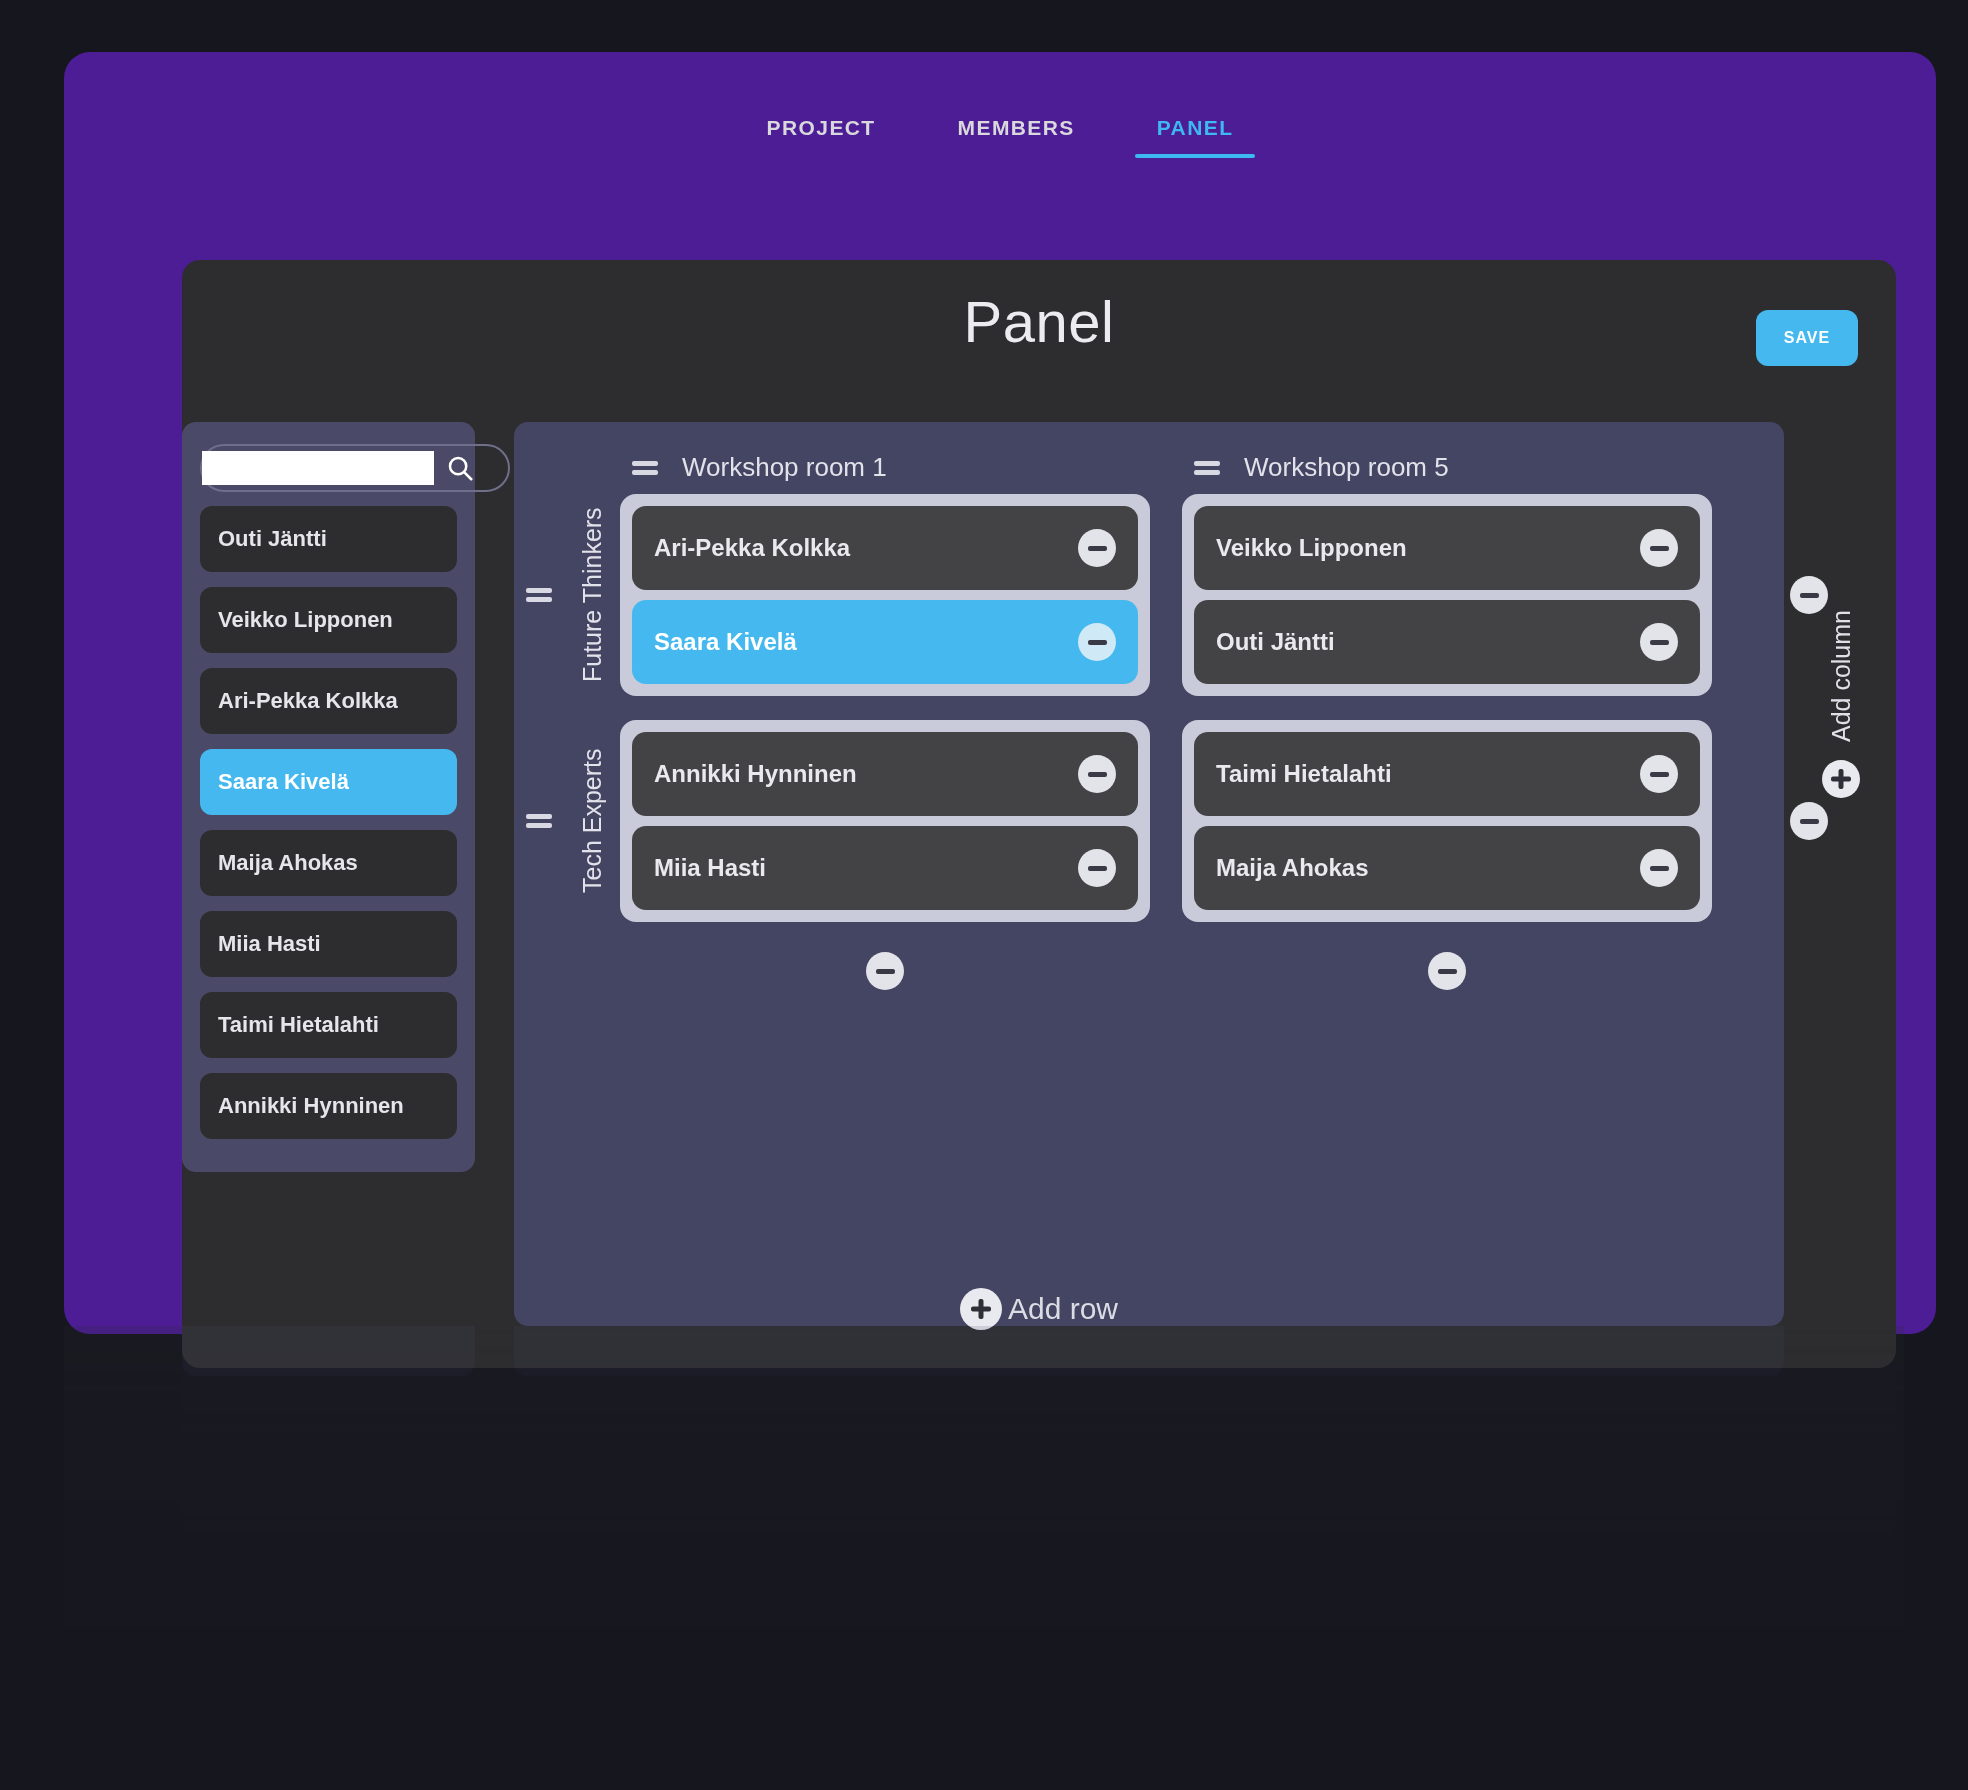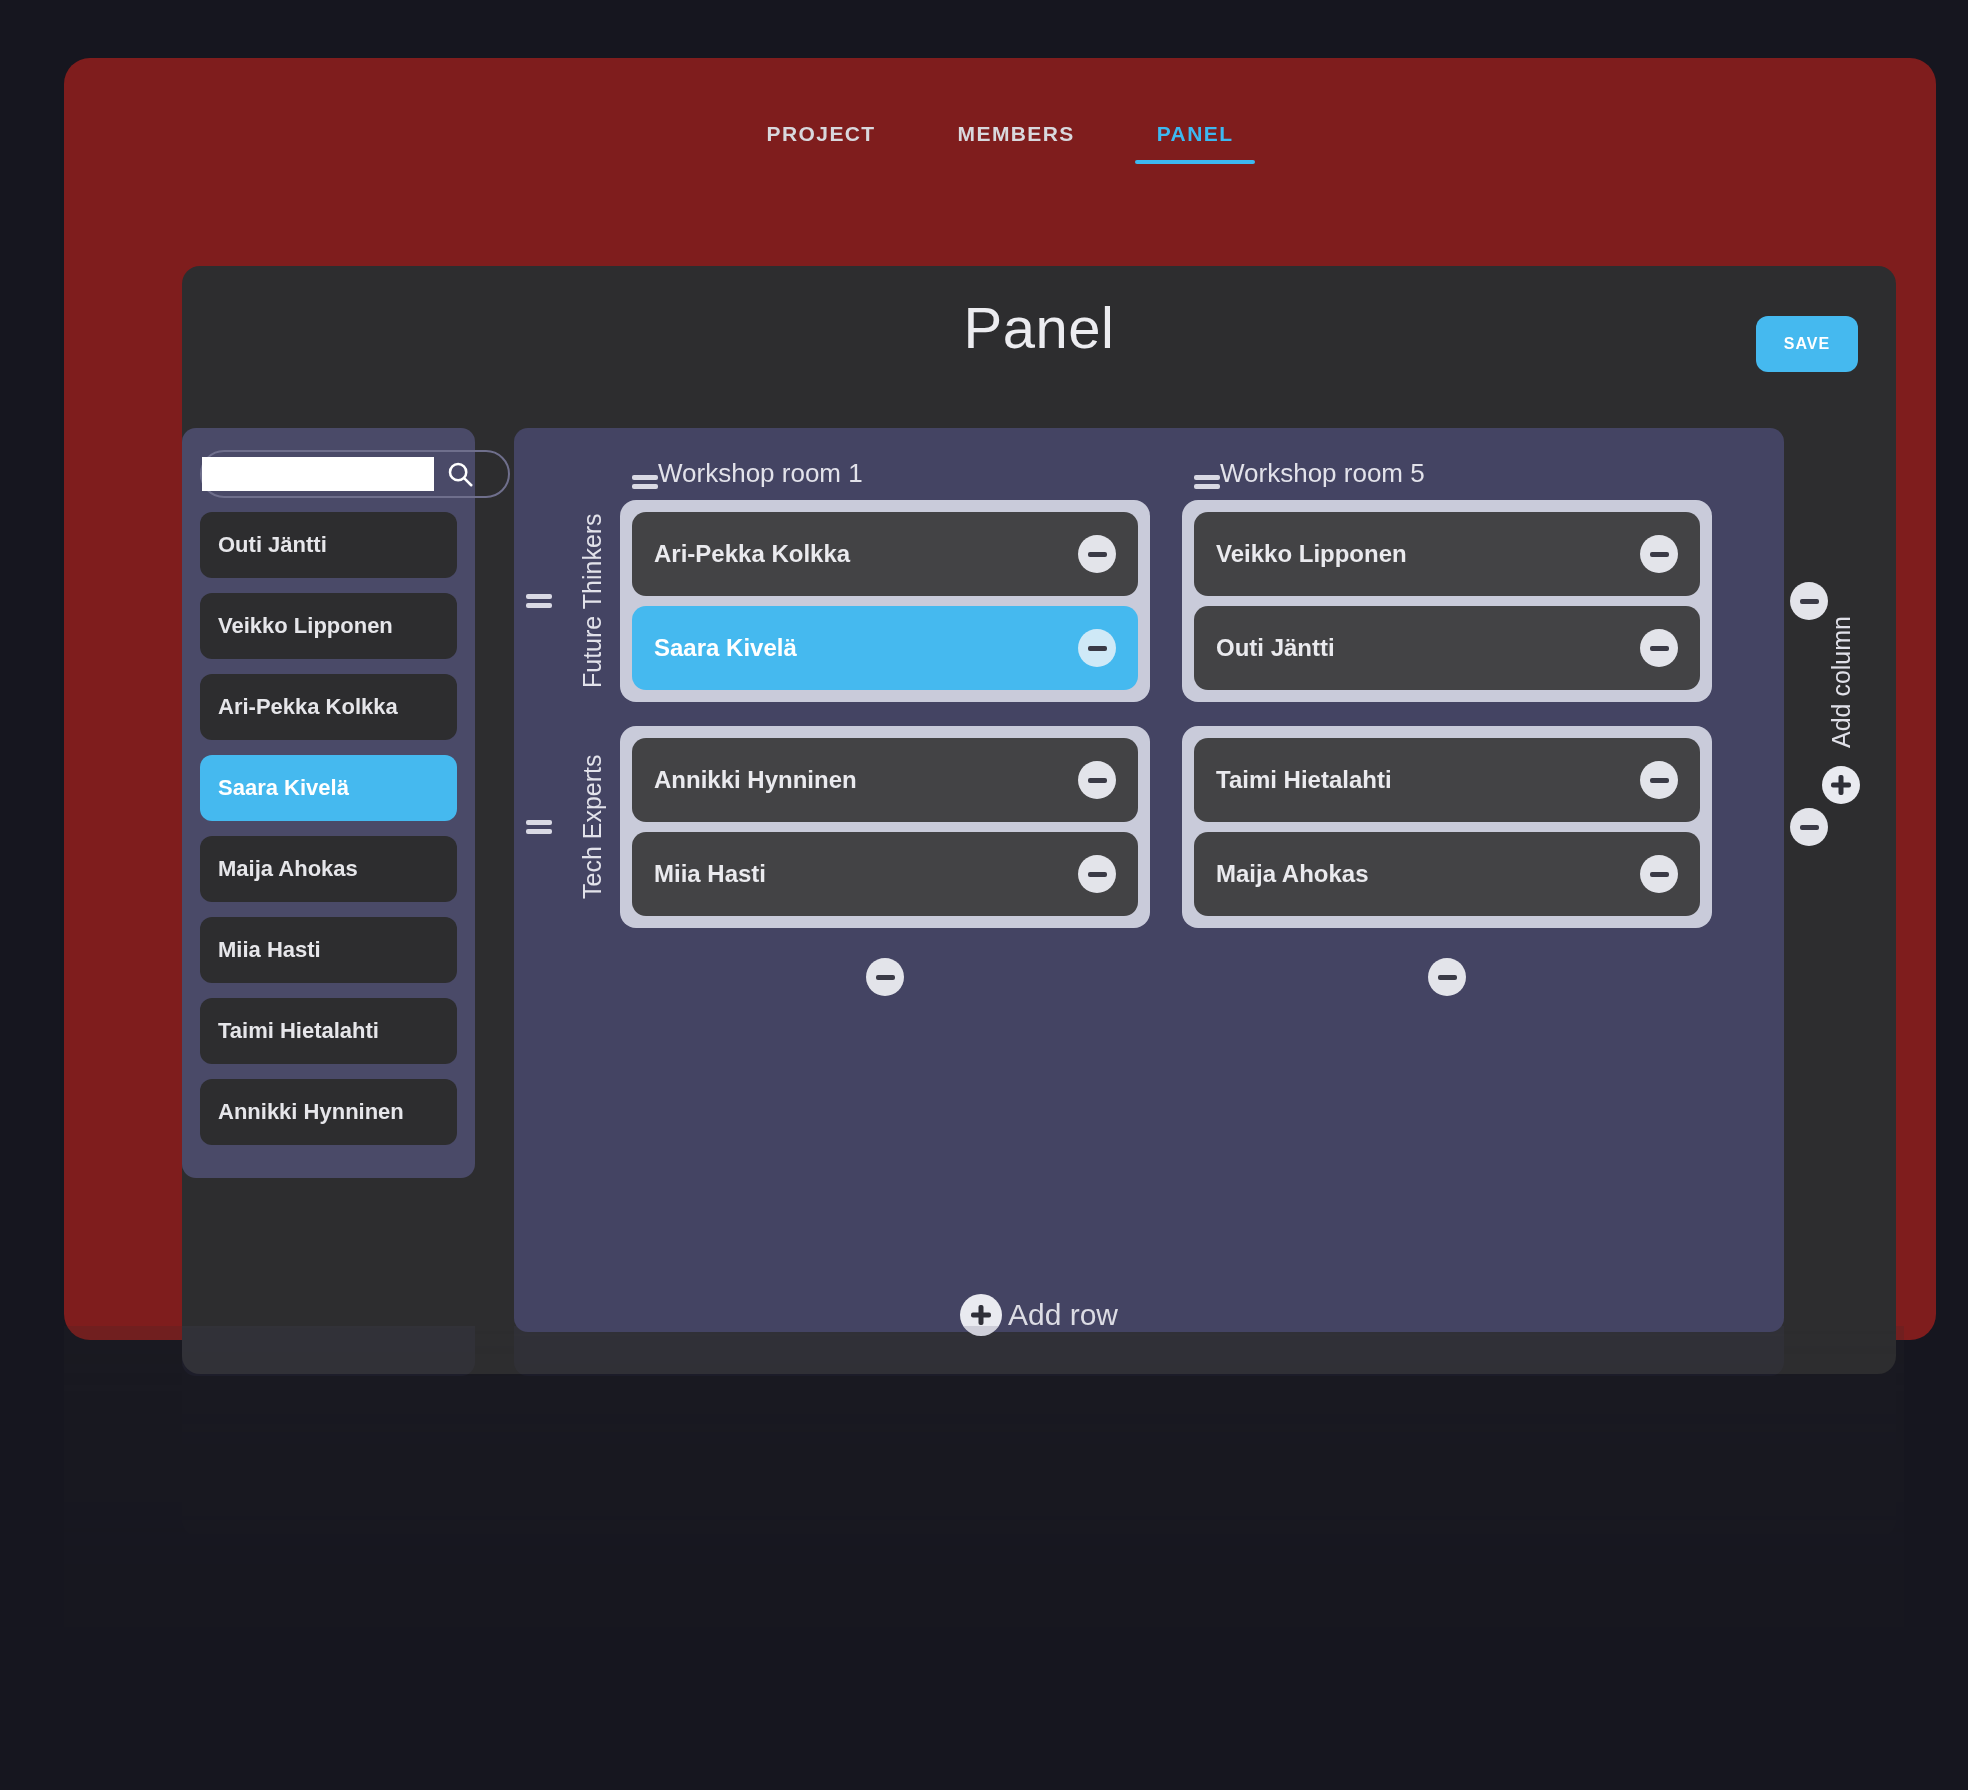--- a/index.html
+++ b/index.html
@@ -6,23 +6,23 @@
   html, body {
     width: 1968px; height: 1790px;
     background: #16161f;
     font-family: "Liberation Sans", sans-serif;
     overflow: hidden;
   }
 
   
   #app-window {
     position: absolute;
-    left: 64px; top: 58px;
+    left: 64px; top: 52px;
     width: 1872px; height: 1282px;
-    background: #7f1d1d;
+    background: #4c1d95;
     border-radius: 26px;
   }
 
   
   #tab-bar {
     position: absolute; left: 0; top: 54px; width: 100%;
     display: flex; justify-content: center; align-items: flex-start;
     gap: 38px;
   }
   .tab {
@@ -97,21 +97,21 @@
   #board {
     position: absolute; left: 332px; top: 162px;
     width: 1270px; height: 904px;
     background: #444463; border-radius: 14px;
   }
   #column-headers {
     position: absolute; left: 118px; top: 30px;
     display: flex; gap: 32px;
   }
   .col-header {
-    width: 530px; display: flex; align-items: flex-end; gap: 0;
+    width: 530px; display: flex; align-items: center; gap: 24px;
     color: #e2e2ea; font-size: 26px; font-weight: 400;
   }
   .grip {
     display: inline-flex; flex-direction: column; gap: 4px;
     width: 26px; cursor: grab; flex: 0 0 auto;
   }
   .grip span { display: block; height: 5px; background: #d9d9e4; border-radius: 2px; }
 
   #grid { position: absolute; left: 0; top: 72px; width: 100%; }
   .board-row {

